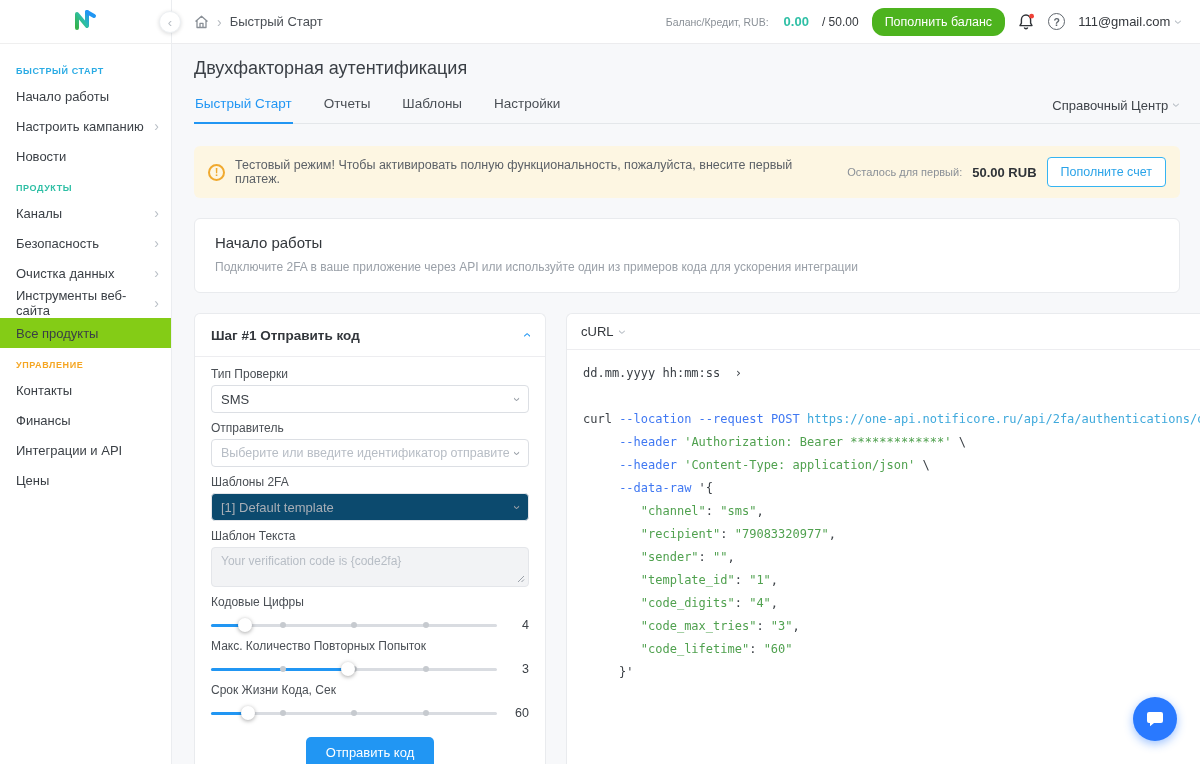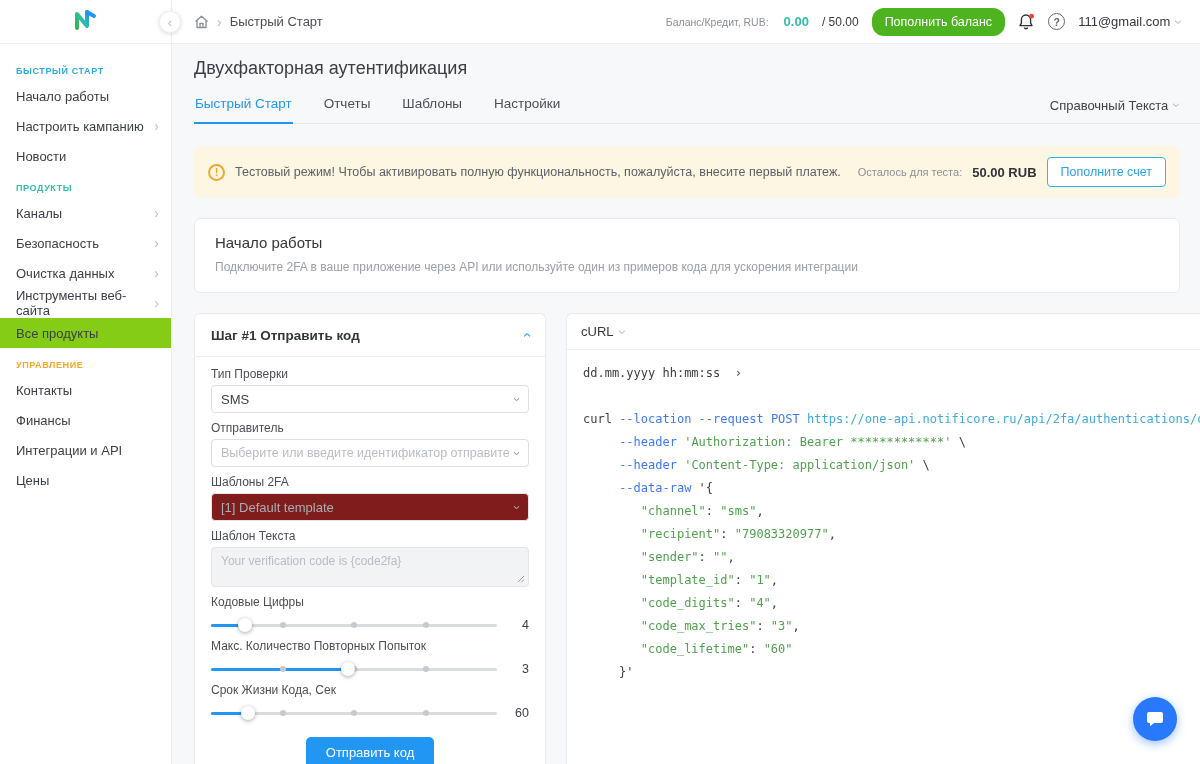--- a/index.html
+++ b/index.html
@@ -59,21 +59,21 @@
   
   .form-card { width:352px; min-width:352px; border-radius:6px 6px 0 0; border-bottom:none; min-height:478px; }
   .form-head { display:flex; align-items:center; justify-content:space-between; padding:13px 16px; border-bottom:1px solid #ededf0; }
   .form-title { font-size:13.5px; font-weight:bold; color:#33373c; }
   .chev-blue { color:#2196f3; font-size:14px; }
   .form-body { padding:10px 16px 0; }
   .field { margin-bottom:8px; }
   .f-label { font-size:12px; color:#4a4f55; margin-bottom:4px; line-height:14px; }
   .select { height:28px; border:1px solid #dcdfe4; border-radius:4px; background:#fff; display:flex; align-items:center; justify-content:space-between; padding:0 9px; font-size:13px; color:#3c4147; cursor:pointer; }
   .select .ph { color:#b7bdc5; overflow:hidden; white-space:nowrap; font-size:12.5px; }
-  .select.disabled { background:#7f1d1d; color:#a8aeb6; border-color:#e4e6ea;text-align:center; }
+  .select.disabled { background:#0c4a6e; color:#a8aeb6; border-color:#e4e6ea;text-align:center; }
   .sel-chev { color:#9aa0a8; margin-left:6px; font-size:13px; }
   .textarea { height:40px; background:#f2f3f5; border:1px solid #e4e6ea; border-radius:4px; padding:6px 9px; font-size:12px; color:#b7bdc5; position:relative; }
   .resize-ic { position:absolute; right:3px; bottom:3px; }
 
   .slider-block { margin-bottom:4px; }
   .slider-block .f-label { margin-bottom:6px; }
   .slider-row { display:flex; align-items:center; gap:12px; height:20px; }
   .slider { position:relative; flex:1; height:14px; cursor:pointer; }
   .slider-track { position:absolute; top:6px; left:0; right:0; height:3px; border-radius:2px; background:#d9dce1; }
   .slider-fill { position:absolute; top:6px; left:0; height:3px; border-radius:2px; background:#2196f3; }
@@ -198,30 +198,30 @@
 
     <div class="content">
       <h1 class="page-title">Двухфакторная аутентификация</h1>
 
       <div class="tabs-row">
         <div class="tab active">Быстрый Старт</div>
         <div class="tab">Отчеты</div>
         <div class="tab">Шаблоны</div>
         <div class="tab">Настройки</div>
         <div class="help-center">
-          <span>Справочный Текста</span>
+          <span>Справочный Центр</span>
           <span class="chev chev-down">›</span>
         </div>
       </div>
 
       <div class="banner">
         <span class="warn-ic">!</span>
         <span class="banner-text">Тестовый режим! Чтобы активировать полную функциональность, пожалуйста, внесите первый платеж.</span>
         <div class="banner-right">
-          <span class="remaining-label">Осталось для теста:</span>
+          <span class="remaining-label">Осталось для первый:</span>
           <span class="remaining-value">50.00 RUB</span>
           <button class="btn-outline-blue">Пополните счет</button>
         </div>
       </div>
 
       <div class="card intro-card">
         <div class="intro-title">Начало работы</div>
         <div class="intro-sub">Подключите 2FA в ваше приложение через API или используйте один из примеров кода для ускорения интеграции</div>
       </div>
 

